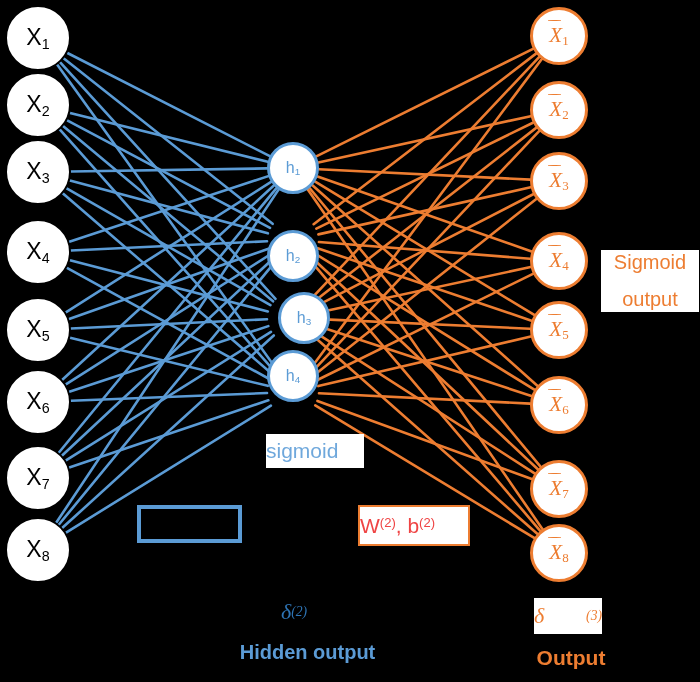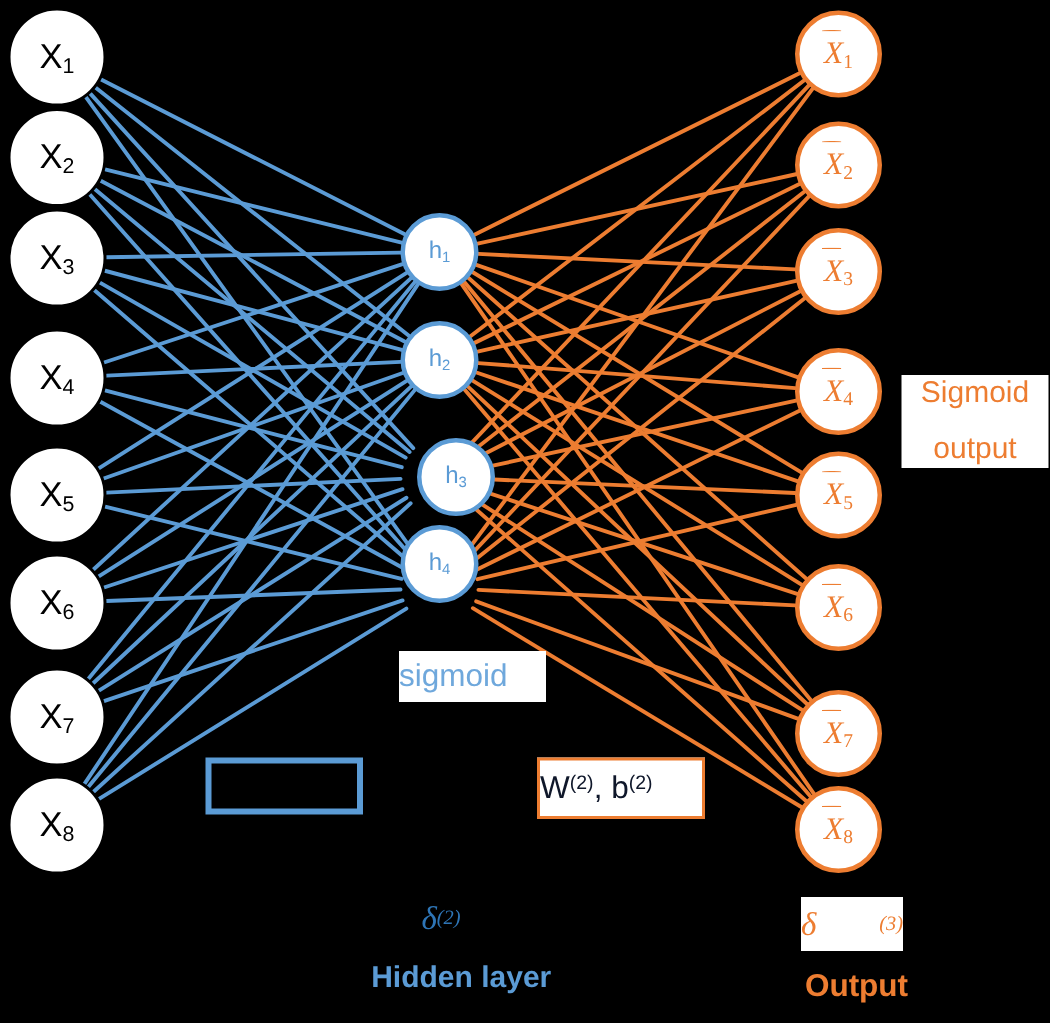--- a/index.html
+++ b/index.html
@@ -80,21 +80,21 @@
     justify-content: space-between;
     text-align: center;
     background: #ffffff;
   }
   #sigmoid-box {
     left: 266px; top: 434px; width: 98px; height: 34px;
     color: #6FA8DC; font-size: 21px;
   }
   #w2b2-box {
     left: 358px; top: 505px; width: 112px; height: 41px;
-    color: #0f172a; font-size: 21px;
+    color: #ef4444; font-size: 21px;
     border: 2.5px solid #ED7D31;
   }
   #sigmoid-output-box {
     left: 601px; top: 250px; width: 98px; height: 62px;
     color: #ED7D31; font-size: 20px; line-height: 1.25;
     flex-direction: column;
   }
   #w1b1-box {
     position: absolute;
     left: 137px; top: 505px; width: 105px; height: 38px;
@@ -224,21 +224,21 @@
         <span><span>X</span><span class="sub">7</span></span>
       </div>
       <div class="node node-input" style="left: 5px; top: 517px; width: 66px; height: 66px;">
         <span><span>X</span><span class="sub">8</span></span>
       </div>
     </div>
   <div id="nodes-hidden">
       <div class="node node-hidden" style="left: 267px; top: 142px; width: 52px; height: 52px;">
         <span><span>h</span><span class="sub">1</span></span>
       </div>
-      <div class="node node-hidden" style="left: 267px; top: 214px; width: 52px; height: 52px;">
+      <div class="node node-hidden" style="left: 267px; top: 230px; width: 52px; height: 52px;">
         <span><span>h</span><span class="sub">2</span></span>
       </div>
       <div class="node node-hidden" style="left: 278px; top: 292px; width: 52px; height: 52px;">
         <span><span>h</span><span class="sub">3</span></span>
       </div>
       <div class="node node-hidden" style="left: 267px; top: 350px; width: 52px; height: 52px;">
         <span><span>h</span><span class="sub">4</span></span>
       </div>
     </div>
   <div id="nodes-output">
@@ -279,21 +279,21 @@
   <div id="sigmoid-output-box" class="label-box">
     <span>Sigmoid</span>
     <span>output</span>
   </div>
 
   <div id="delta2">
     <span>δ</span>
       <span class="sup">(2)</span>
   </div>
 
-  <div id="hidden-layer-label">Hidden layer</div>
+  <div id="hidden-layer-label">Hidden output</div>
 
   <div id="delta3-box" class="label-box">
     <span>δ</span>
       <span class="sup">(3)</span>
   </div>
 
   <div id="output-label">Output</div>
 
 </div>
 

